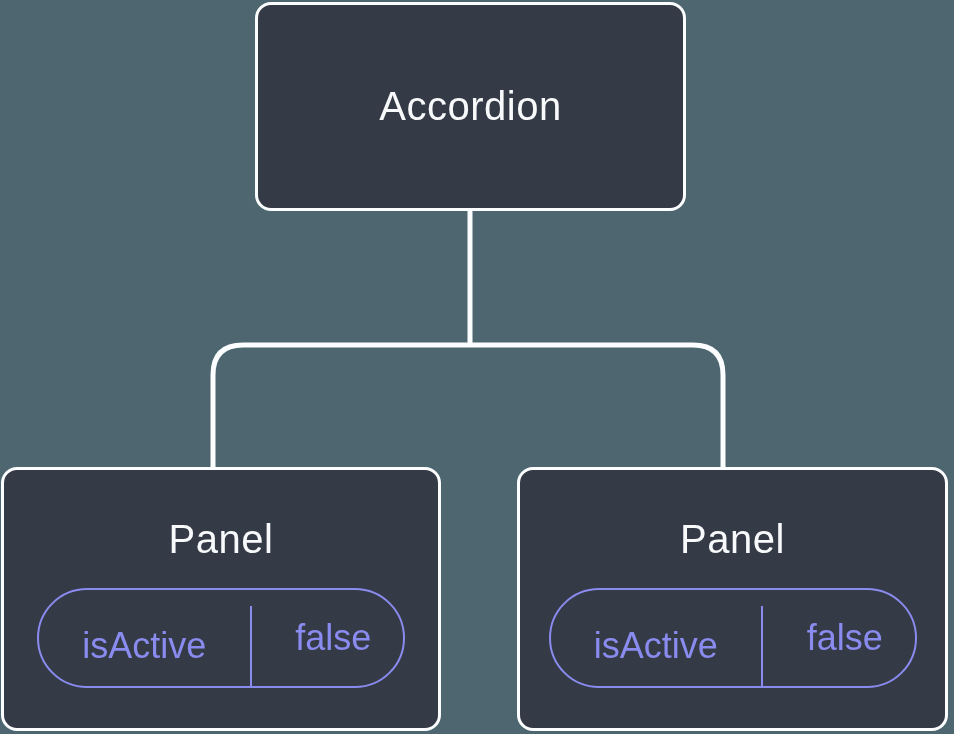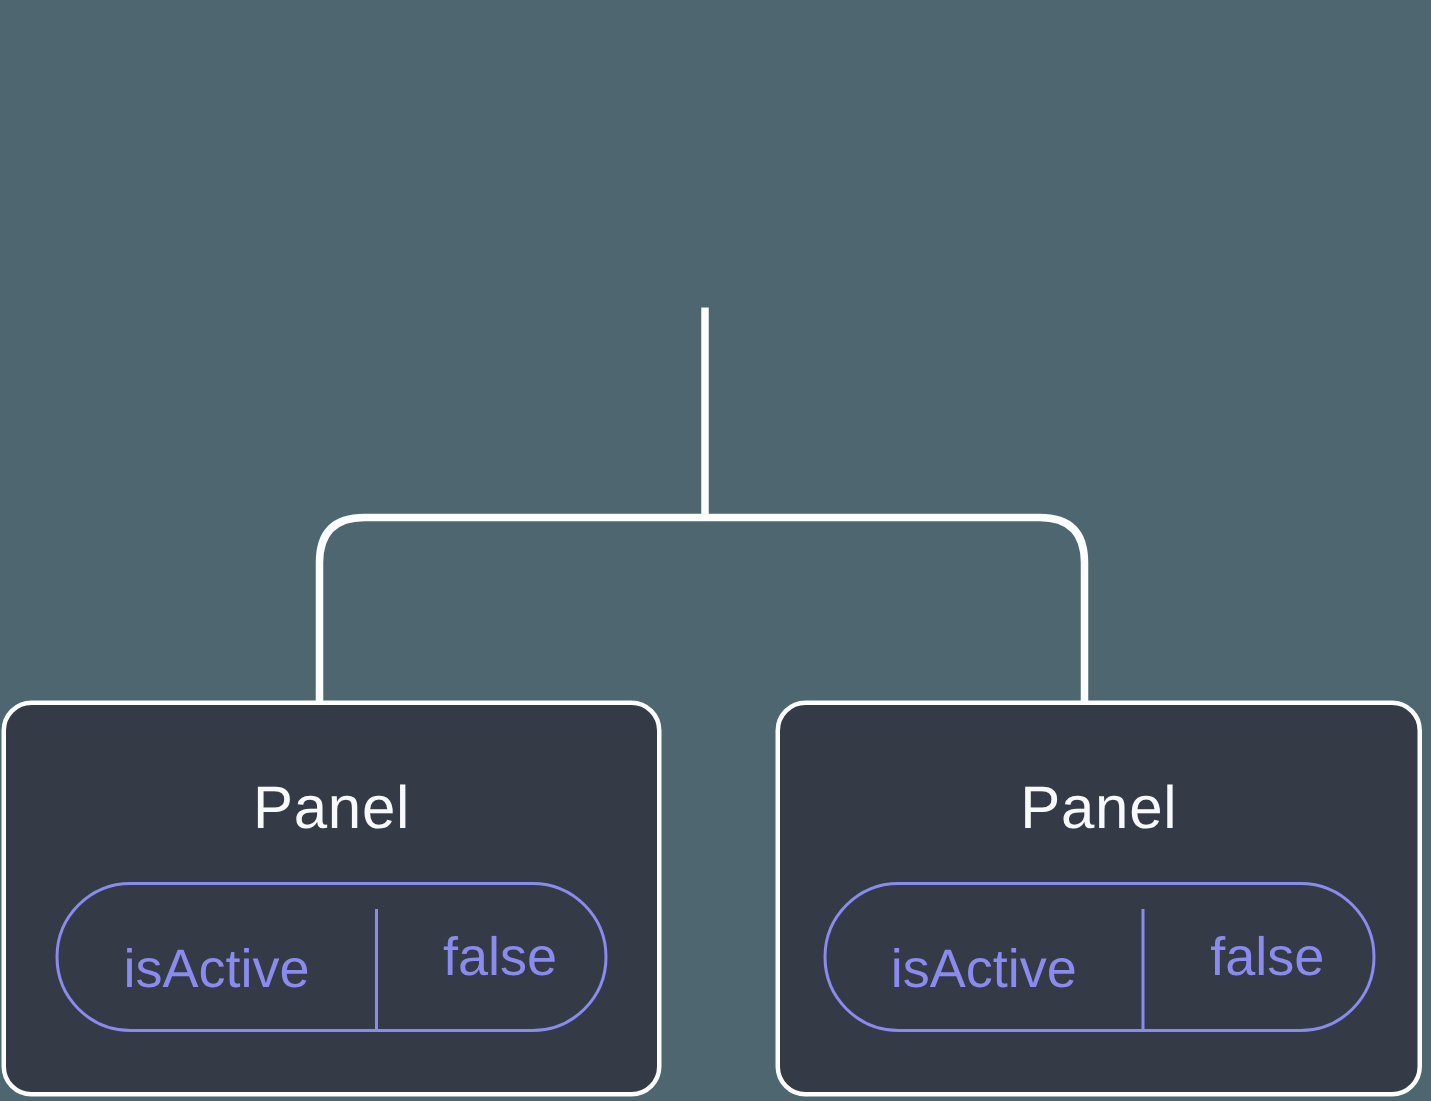--- a/index.html
+++ b/index.html
@@ -47,21 +47,20 @@
   }
   .node-label {
     font-size: 40px;
     font-weight: 500;
     letter-spacing: 0.5px;
     color: var(--node-text);
   }
   .panel-node {
     top: 467px;
     height: 264px;
-    border-radius: 20px;
   }
   .panel-left  { left: 1px;   width: 440px; }
   .panel-right { left: 517px; width: 431px; }
   .panel-title {
     position: absolute;
     top: 47px; left: 0;
     width: 100%;
     text-align: center;
     font-size: 40px;
     font-weight: 500;
@@ -97,20 +96,23 @@
 </head>
 <body>
 
 <div class="canvas">
 
   <svg class="connectors" viewBox="0 0 954 734" xmlns="http://www.w3.org/2000/svg">
     <path d="M470 205 L470 346"></path>
     <path d="M213 471 L213 375 Q213 345 243 345 L693 345 Q723 345 723 375 L723 471"></path>
   </svg>
 
+  <div class="node root-node">
+    <span class="node-label">Accordion</span>
+  </div>
 
   <div class="node panel-node panel-left">
     <div class="panel-title">Panel</div>
     <div class="state-pill">
       <span class="pill-cell pill-key">isActive</span>
       <span class="pill-cell pill-val">false</span>
     </div>
   </div>
 
   <div class="node panel-node panel-right">

